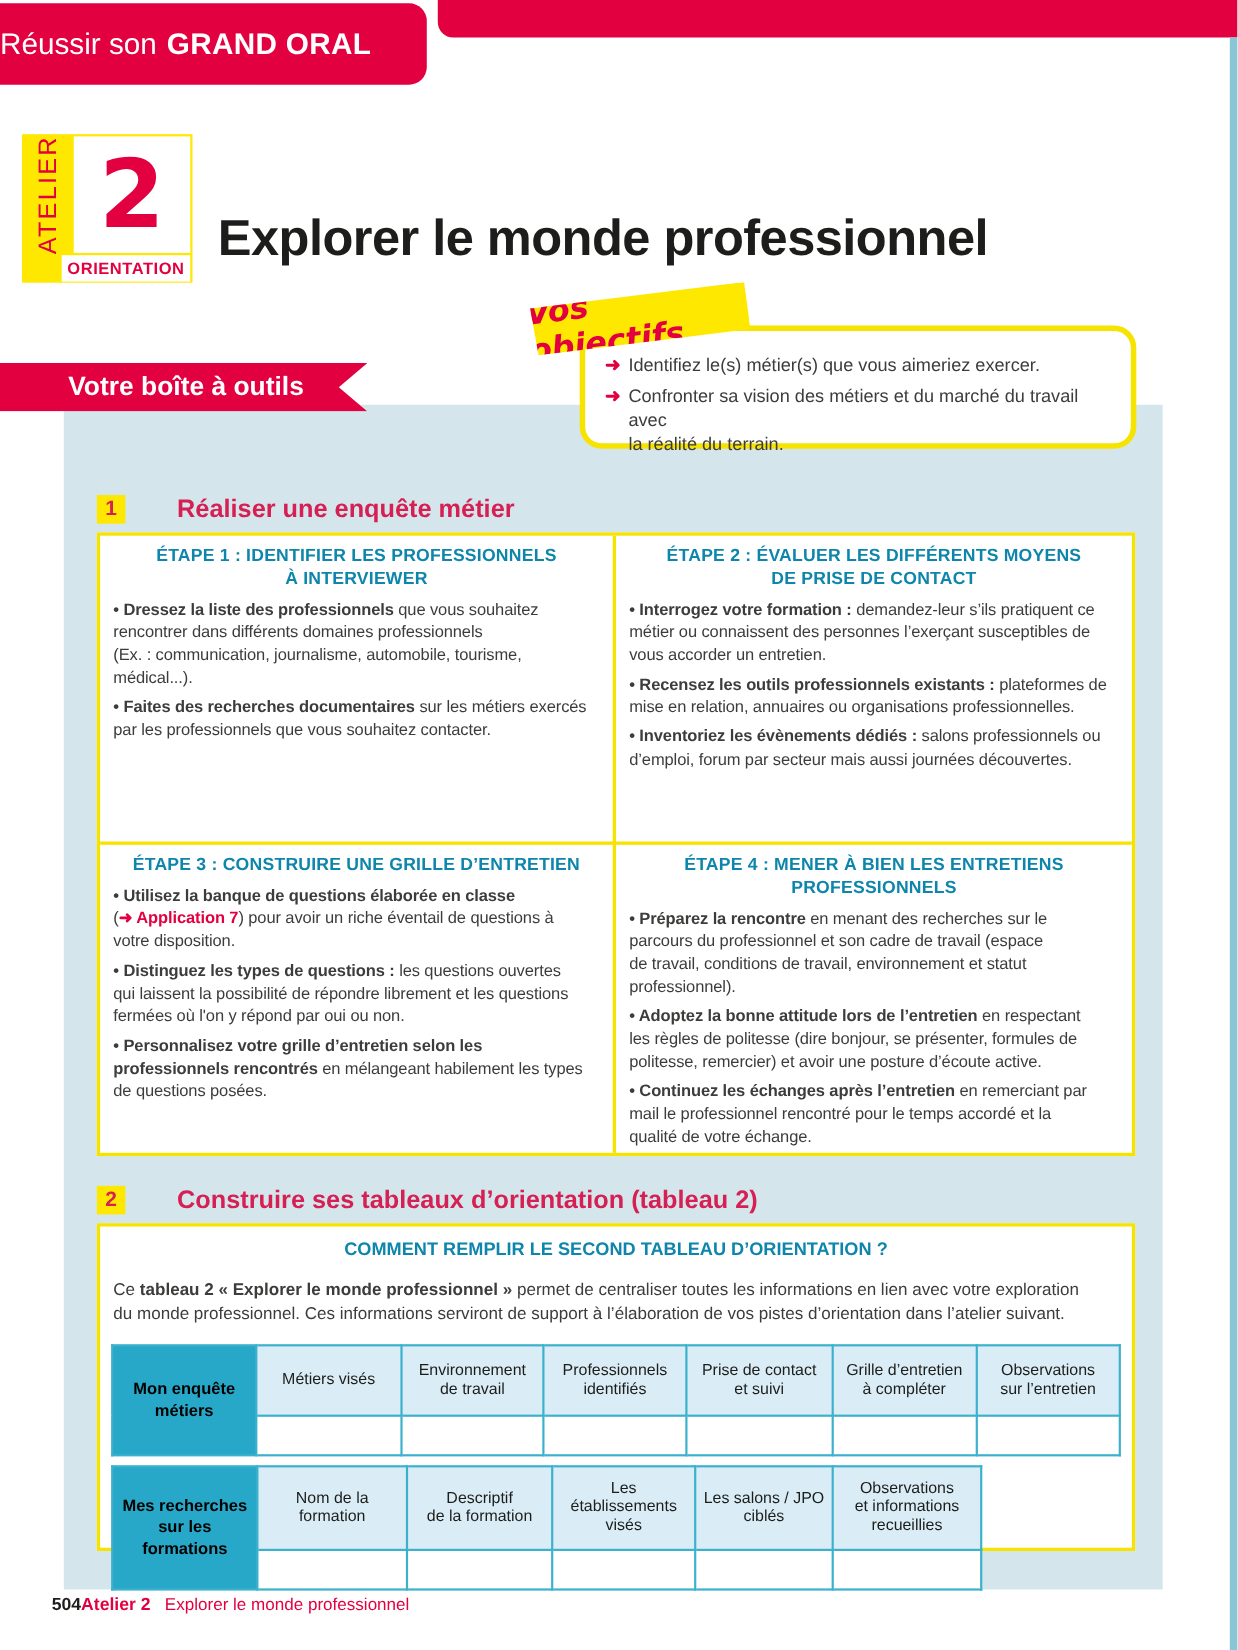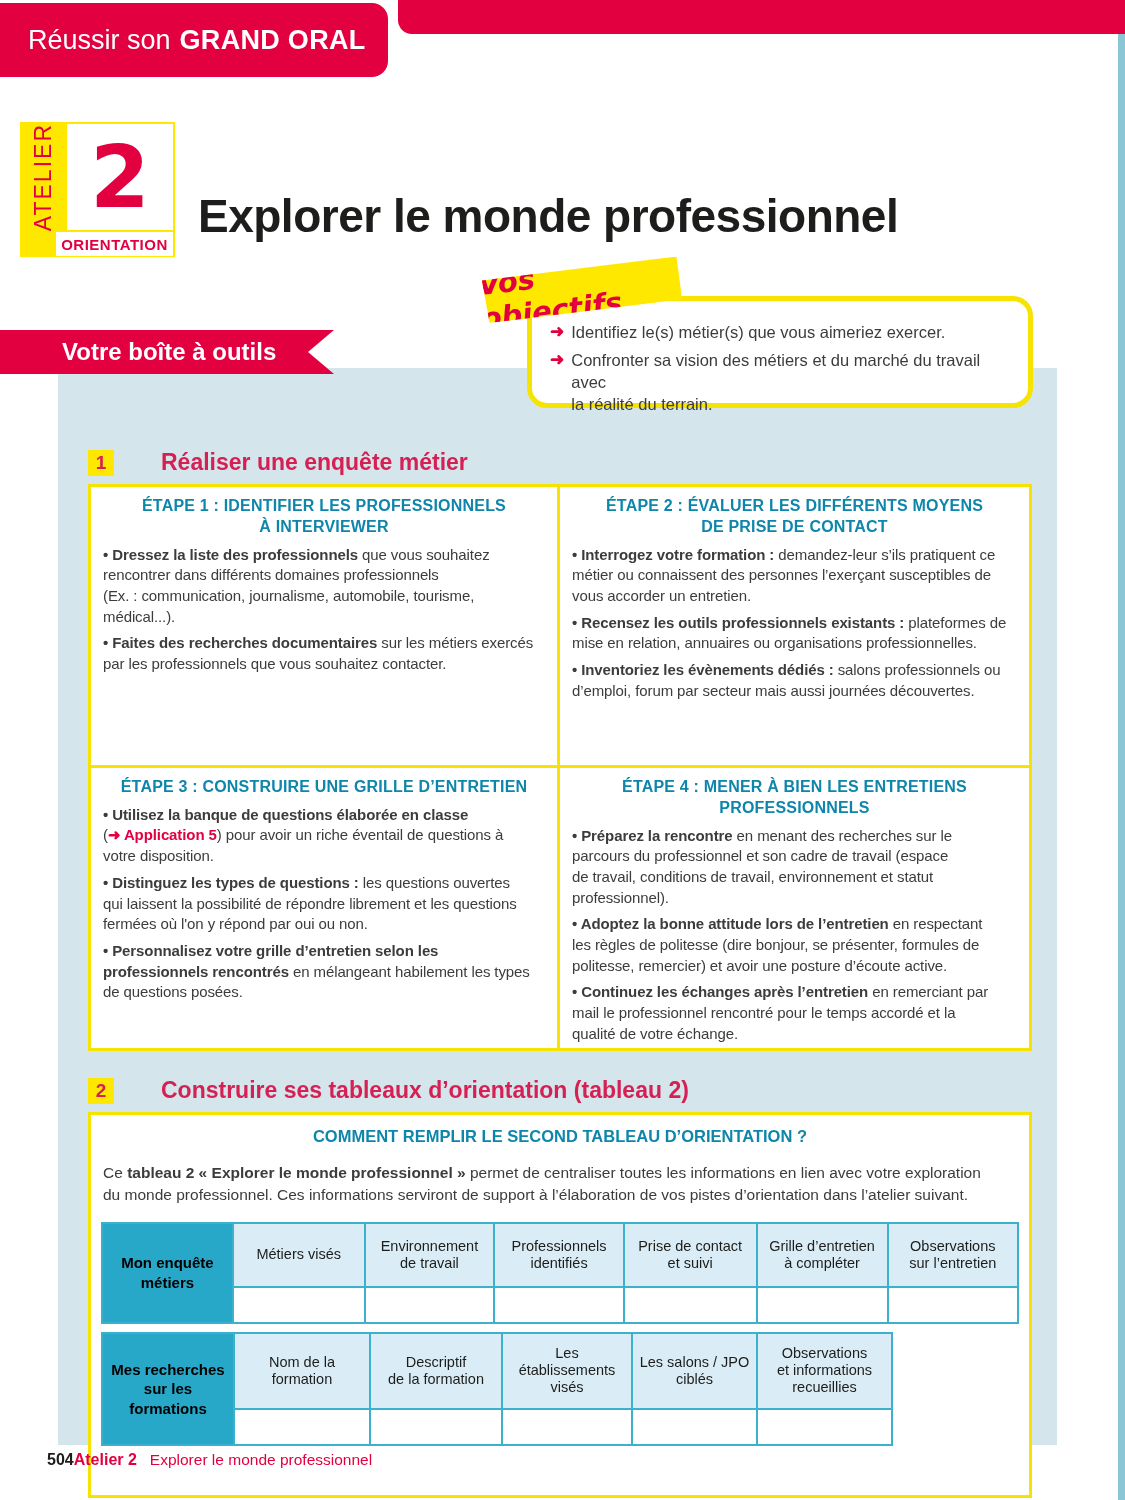--- a/index.html
+++ b/index.html
@@ -6,21 +6,21 @@
   body{
     width:1125px;height:1500px;position:relative;overflow:hidden;
     background:#ffffff;
     font-family:"Liberation Sans", sans-serif;
     -webkit-font-smoothing:antialiased;
   }
   
   .brand-banner{
     position:absolute;left:0;top:3px;width:388px;height:74px;
     background:#e20040;border-radius:0 16px 16px 0;
-    display:flex;align-items:center;padding-left:28px;box-sizing:border-box;
+    display:flex;align-items:center;box-sizing:border-box;
     color:#fff;font-size:27px;white-space:nowrap;
   }
   .brand-banner .bold{font-weight:bold;margin-left:9px;letter-spacing:.3px;}
   .top-right-bar{
     position:absolute;left:398px;right:0;top:0;height:34px;
     background:#e20040;border-bottom-left-radius:14px;
   }
   .right-strip{
     position:absolute;right:0;top:34px;width:7px;height:1466px;background:#8ac6d6;
   }
@@ -104,21 +104,21 @@
     line-height:1.3;margin:3px 0 7px 0;white-space:pre-line;letter-spacing:.2px;
   }
   .cell p{
     margin:0 0 6px 0;font-size:15px;line-height:1.38;color:#3c3c3b;
     white-space:pre-line;letter-spacing:-.1px;
   }
   .cell p .b{font-weight:bold;}
   .cell p .r{font-weight:bold;color:#e20040;}
   
   .box2{
-    position:absolute;left:88px;top:1112px;width:944px;height:386px;box-sizing:border-box;
+    position:absolute;left:88px;top:1112px;width:944px;height:298px;box-sizing:border-box;
     background:#fff;border:3px solid #f6e300;padding:8px 10px;
   }
   .box2-title{color:#0e86ac;font-weight:bold;font-size:16.5px;text-align:center;margin:4px 0 6px 0;}
   .box2-text{font-size:15.5px;color:#3c3c3b;line-height:1.45;white-space:pre-line;margin:0 2px 10px 2px;}
   .box2-text .b{font-weight:bold;}
   table.otable{border-collapse:collapse;table-layout:fixed;}
   table.otable td{
     border:2px solid #3cb1ce;text-align:center;vertical-align:middle;
     font-size:14.5px;color:#1d1d1b;line-height:1.18;white-space:pre-line;padding:2px 4px;
   }
@@ -204,21 +204,21 @@
         <p><span class="b">• Recensez les outils professionnels existants :</span><span> plateformes de
 mise en relation, annuaires ou organisations professionnelles.</span></p>
         <p><span class="b">• Inventoriez les évènements dédiés :</span><span> salons professionnels ou
 d’emploi, forum par secteur mais aussi journées découvertes.</span></p>
       </div>
   </div>
   <div class="cell cl">
     <h3 class="eth">ÉTAPE 3 : CONSTRUIRE UNE GRILLE D’ENTRETIEN</h3>
     <div>
         <p><span class="b">• Utilisez la banque de questions élaborée en classe</span><span>
-(</span><span class="r">➜ Application 5</span><span>) pour avoir un riche éventail de questions à
+(</span><span class="r">➜ Application 7</span><span>) pour avoir un riche éventail de questions à
 votre disposition.</span></p>
         <p><span class="b">• Distinguez les types de questions :</span><span> les questions ouvertes
 qui laissent la possibilité de répondre librement et les questions
 fermées où l'on y répond par oui ou non.</span></p>
         <p><span class="b">• Personnalisez votre grille d’entretien selon les
 professionnels rencontrés</span><span> en mélangeant habilement les types
 de questions posées.</span></p>
       </div>
   </div>
   <div class="cell">

